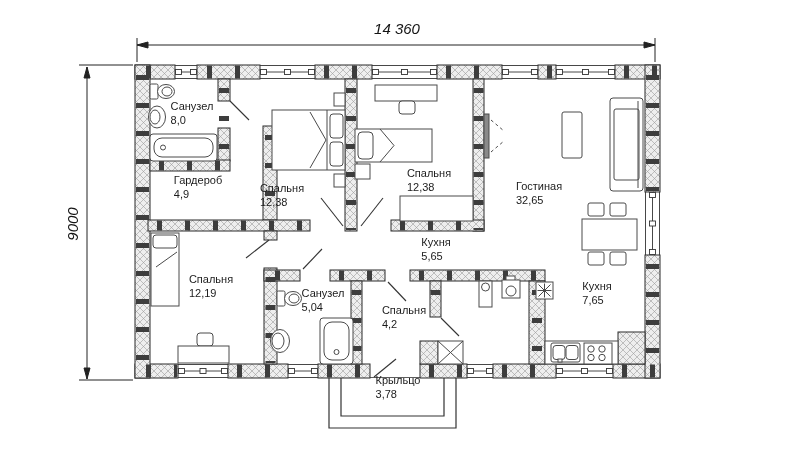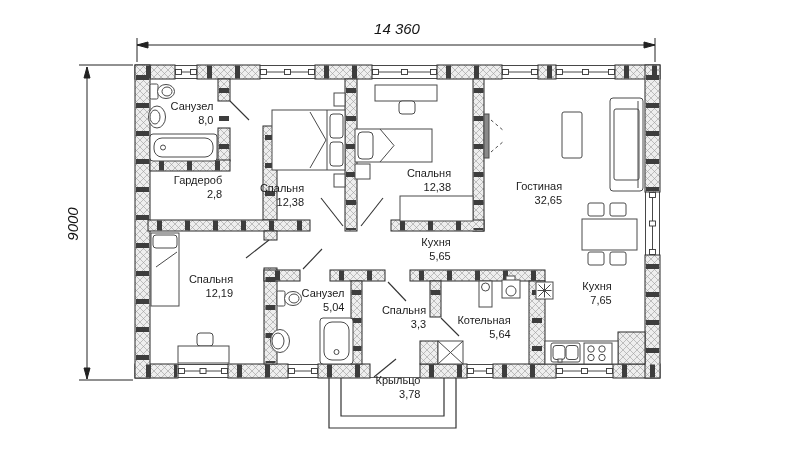--- a/index.html
+++ b/index.html
@@ -1,19 +1,19 @@
 <!DOCTYPE html>
 <html><head>
 <meta charset="utf-8">
 <style>
   html,body { margin:0; padding:0; background:#fff; }
   .stage { position:relative; width:732px; height:450px; background:#ffffff;
            font-family:"Liberation Sans",sans-serif; overflow:hidden; }
   .stage svg { position:absolute; left:0; top:0; }
-  .room-label { position:absolute; transform:translate(-50%,-50%); text-align:right;
+  .room-label { position:absolute; transform:translate(-50%,-50%); text-align:left;
                 color:#1b1b1b; font-size:11px; line-height:1.25; white-space:nowrap; z-index:5; }
   .room-label span { display:block; }
   .dim { position:absolute; font-size:15px; font-style:italic; color:#141414; z-index:5; }
   .dim-top  { left:397px; top:28px;  transform:translate(-50%,-50%); }
   .dim-left { left:72px;  top:224px; transform:translate(-50%,-50%) rotate(-90deg); }
 </style>
 </head>
 <body>
 
 <div class="stage">
@@ -339,21 +339,21 @@
 
   <div class="dim dim-top">14 360</div>
   <div class="dim dim-left">9000</div>
 
   <div class="room-label" style="left:192px;top:114px">
     <span>Санузел</span>
     <span>8,0</span>
   </div>
   <div class="room-label" style="left:198px;top:188px">
     <span>Гардероб</span>
-    <span>2,8</span>
+    <span>4,9</span>
   </div>
   <div class="room-label" style="left:282px;top:196px">
     <span>Спальня</span>
     <span>12,38</span>
   </div>
   <div class="room-label" style="left:429px;top:181px">
     <span>Спальня</span>
     <span>12,38</span>
   </div>
   <div class="room-label" style="left:539px;top:194px">
@@ -367,25 +367,21 @@
   <div class="room-label" style="left:323px;top:301px">
     <span>Санузел</span>
     <span>5,04</span>
   </div>
   <div class="room-label" style="left:436px;top:250px">
     <span>Кухня</span>
     <span>5,65</span>
   </div>
   <div class="room-label" style="left:404px;top:318px">
     <span>Спальня</span>
-    <span>3,3</span>
-  </div>
-  <div class="room-label" style="left:484px;top:328px">
-    <span>Котельная</span>
-    <span>5,64</span>
+    <span>4,2</span>
   </div>
   <div class="room-label" style="left:597px;top:294px">
     <span>Кухня</span>
     <span>7,65</span>
   </div>
   <div class="room-label" style="left:398px;top:388px">
     <span>Крыльцо</span>
     <span>3,78</span>
   </div>
 

